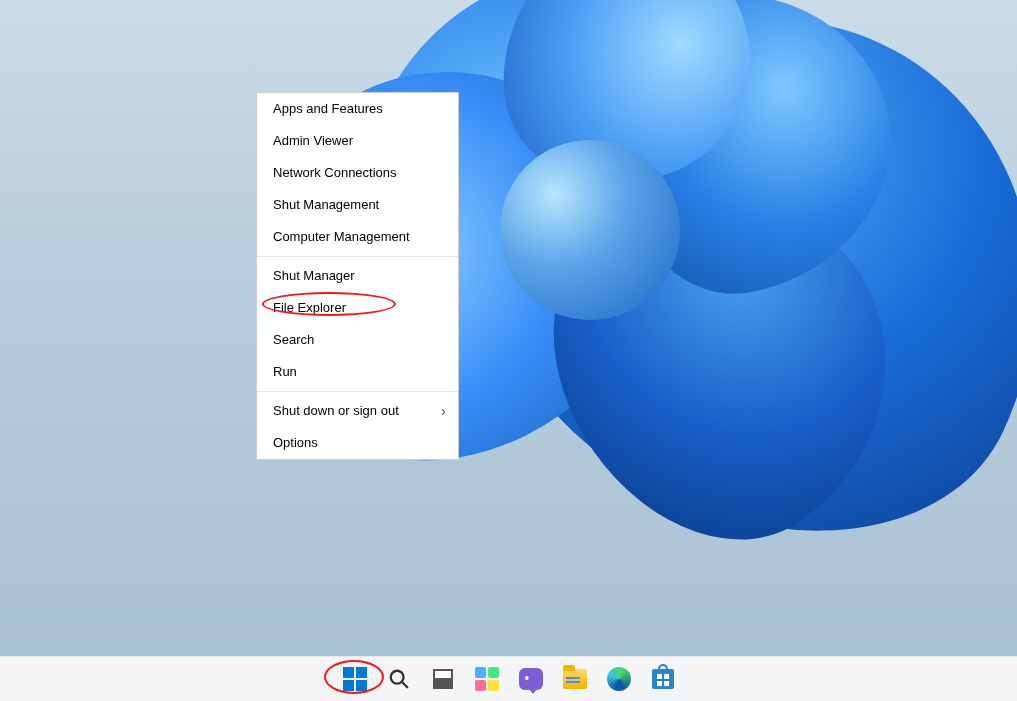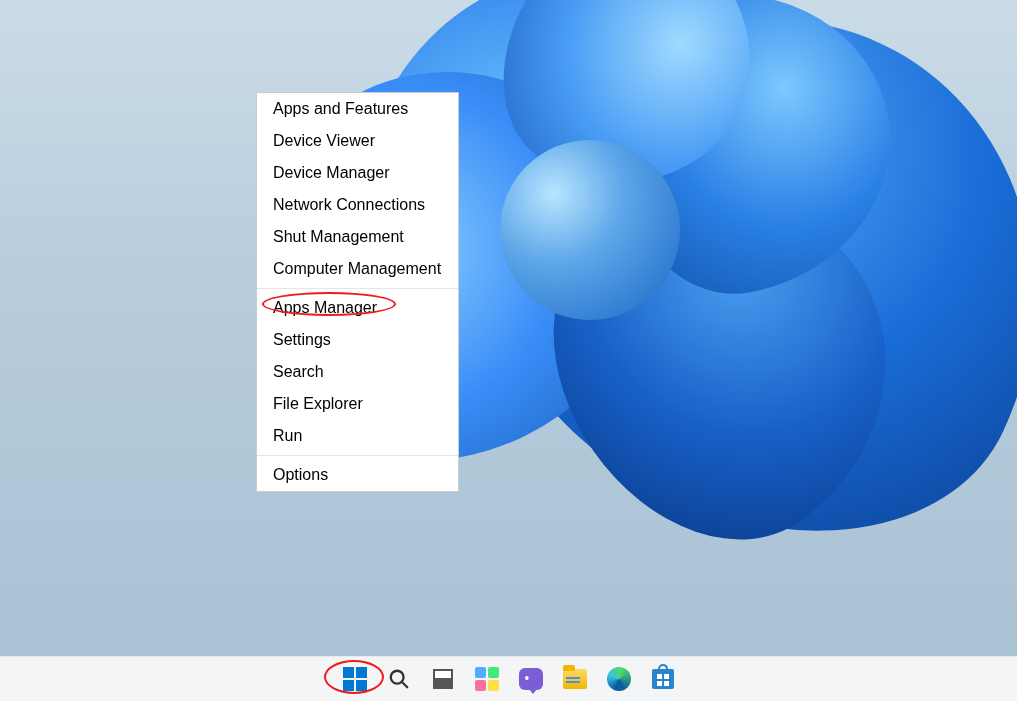--- a/index.html
+++ b/index.html
@@ -45,21 +45,21 @@
     .center { width: 180px; height: 180px; background: radial-gradient(ellipse at 30% 30%, #b8e5ff 0%, #5ba5e8 40%, #1a65c5 100%); top: 220px; left: 350px; border-radius: 50%; }
 
     
     .context-menu {
       position: absolute;
       left: 256px;
       top: 92px;
       width: 203px;
       background: #ffffff;
       border: 1px solid #ccc;
-      font-size: 16px;
+      font-size: 13px;
       color: #000;
       z-index: 100;
     }
     
     .menu-item {
       padding: 7px 16px;
       cursor: default;
       position: relative;
       line-height: 18px;
     }
@@ -236,32 +236,31 @@
     <div class="petal p3"></div>
     <div class="petal p4"></div>
     <div class="petal p5"></div>
     <div class="petal p6"></div>
     <div class="petal center"></div>
   </div>
 </div>
 
 <div class="context-menu" id="ctx">
     <div class="menu-item">Apps and Features</div>
-    <div class="menu-item">Device Viewer</div>
-    <div class="menu-item">Device Manager</div>
+    <div class="menu-item">Admin Viewer</div>
     <div class="menu-item">Network Connections</div>
     <div class="menu-item">Shut Management</div>
     <div class="menu-item">Computer Management</div>
     <div class="menu-sep"></div>
-    <div class="menu-item">Apps Manager</div>
-    <div class="menu-item">Settings</div>
+    <div class="menu-item">Shut Manager</div>
+    <div class="menu-item">File Explorer</div>
     <div class="menu-item">Search</div>
-    <div class="menu-item">File Explorer</div>
     <div class="menu-item">Run</div>
     <div class="menu-sep"></div>
+    <div class="menu-item has-sub">Shut down or sign out</div>
     <div class="menu-item">Options</div>
   </div>
 
 <div class="red-ellipse menu-highlight"></div>
 <div class="red-ellipse start-highlight"></div>
 
 <div class="taskbar" id="tb">
     <div class="tb-item">
       <div class="start-icon">
         <div></div>

